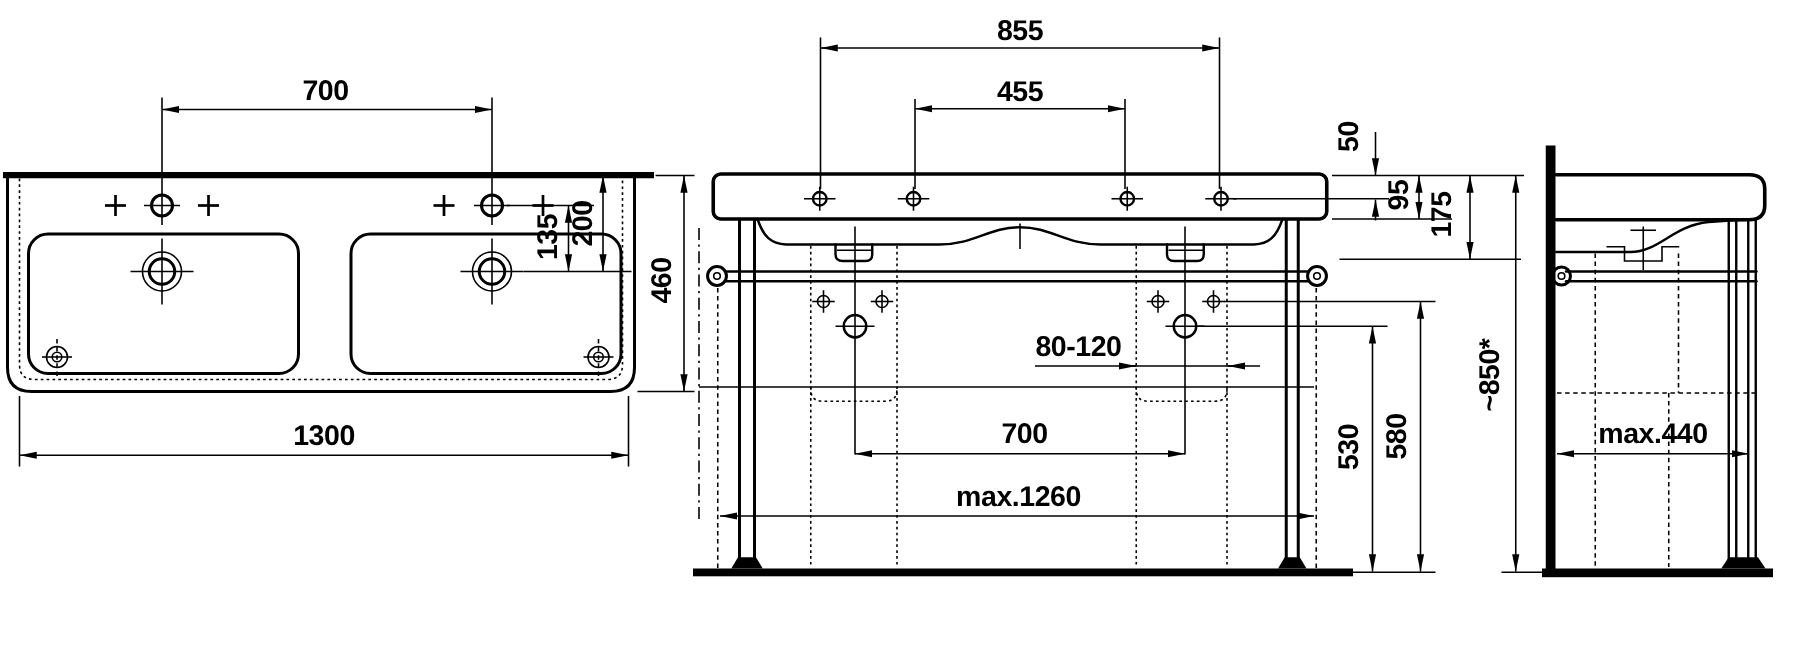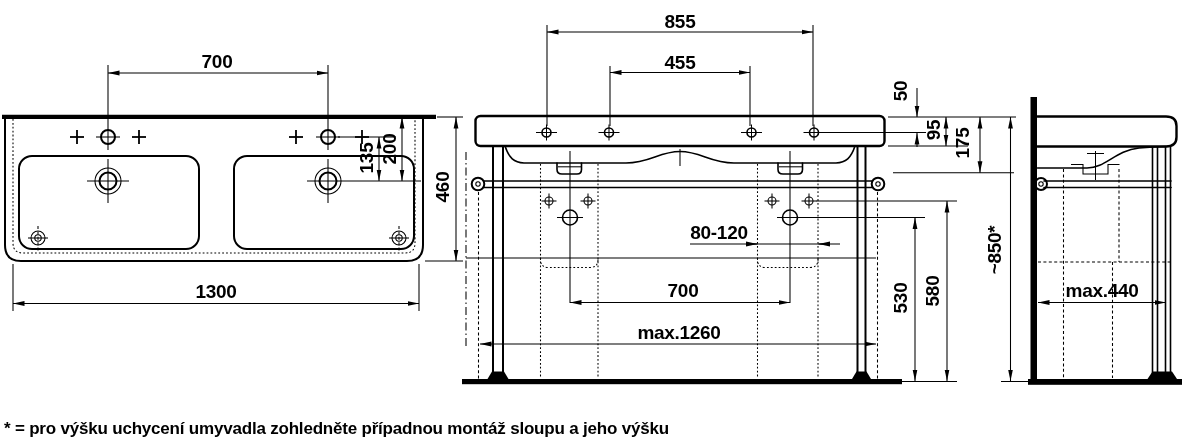--- a/index.html
+++ b/index.html
@@ -305,14 +305,13 @@
       <line class="t dash" x1="1038" y1="262" x2="1171" y2="262"></line>
     </g>
 
     <g>
       <line class="t" x1="1038" y1="302.5" x2="1166" y2="302.5" marker-start="url(#ah)" marker-end="url(#ah)"></line>
       <text x="1102" y="290" text-anchor="middle" dominant-baseline="central">max.440</text>
     </g>
   </g>
 </svg>
 
-<div class="note">* = pro výšku uchycení umyvadla zohledněte případnou montáž sloupu a jeho výšku</div>
 </div>
 
 </body></html>

